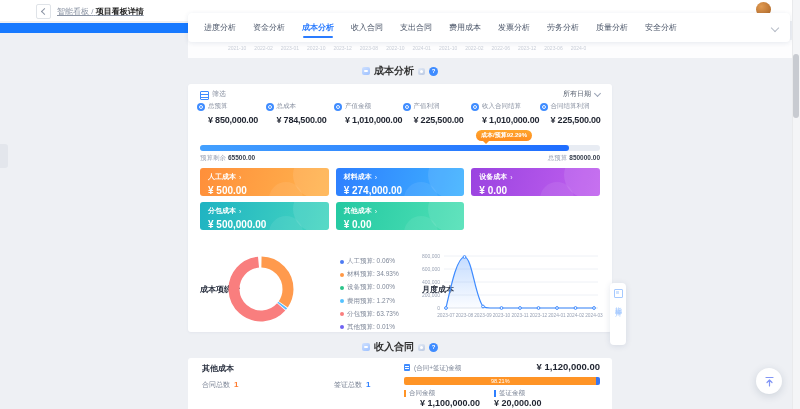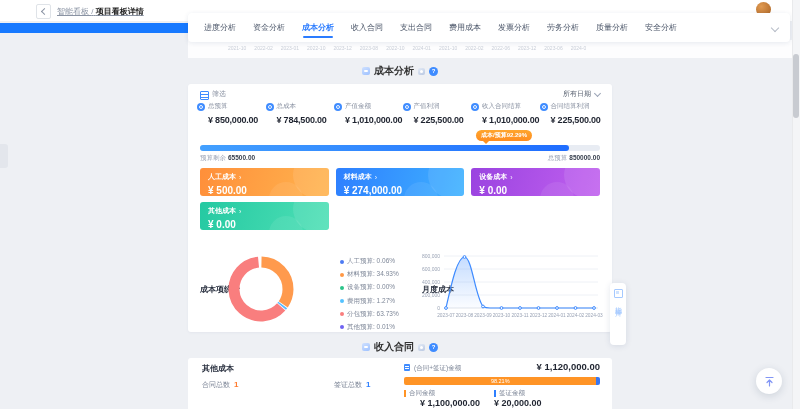--- a/index.html
+++ b/index.html
@@ -266,20 +266,27 @@
             <span class="ar">›</span>
           </div>
         <div class="v">¥ 274,000.00</div>
       </div>
       <div class="kcard c3">
         <div class="t">
             <span>设备成本</span>
             <span class="ar">›</span>
           </div>
         <div class="v">¥ 0.00</div>
+      </div>
+      <div class="kcard c5">
+        <div class="t">
+            <span>分包成本</span>
+            <span class="ar">›</span>
+          </div>
+        <div class="v">¥ 500,000.00</div>
       </div>
       <div class="kcard c6">
         <div class="t">
             <span>其他成本</span>
             <span class="ar">›</span>
           </div>
         <div class="v">¥ 0.00</div>
       </div>
     </div>
 

